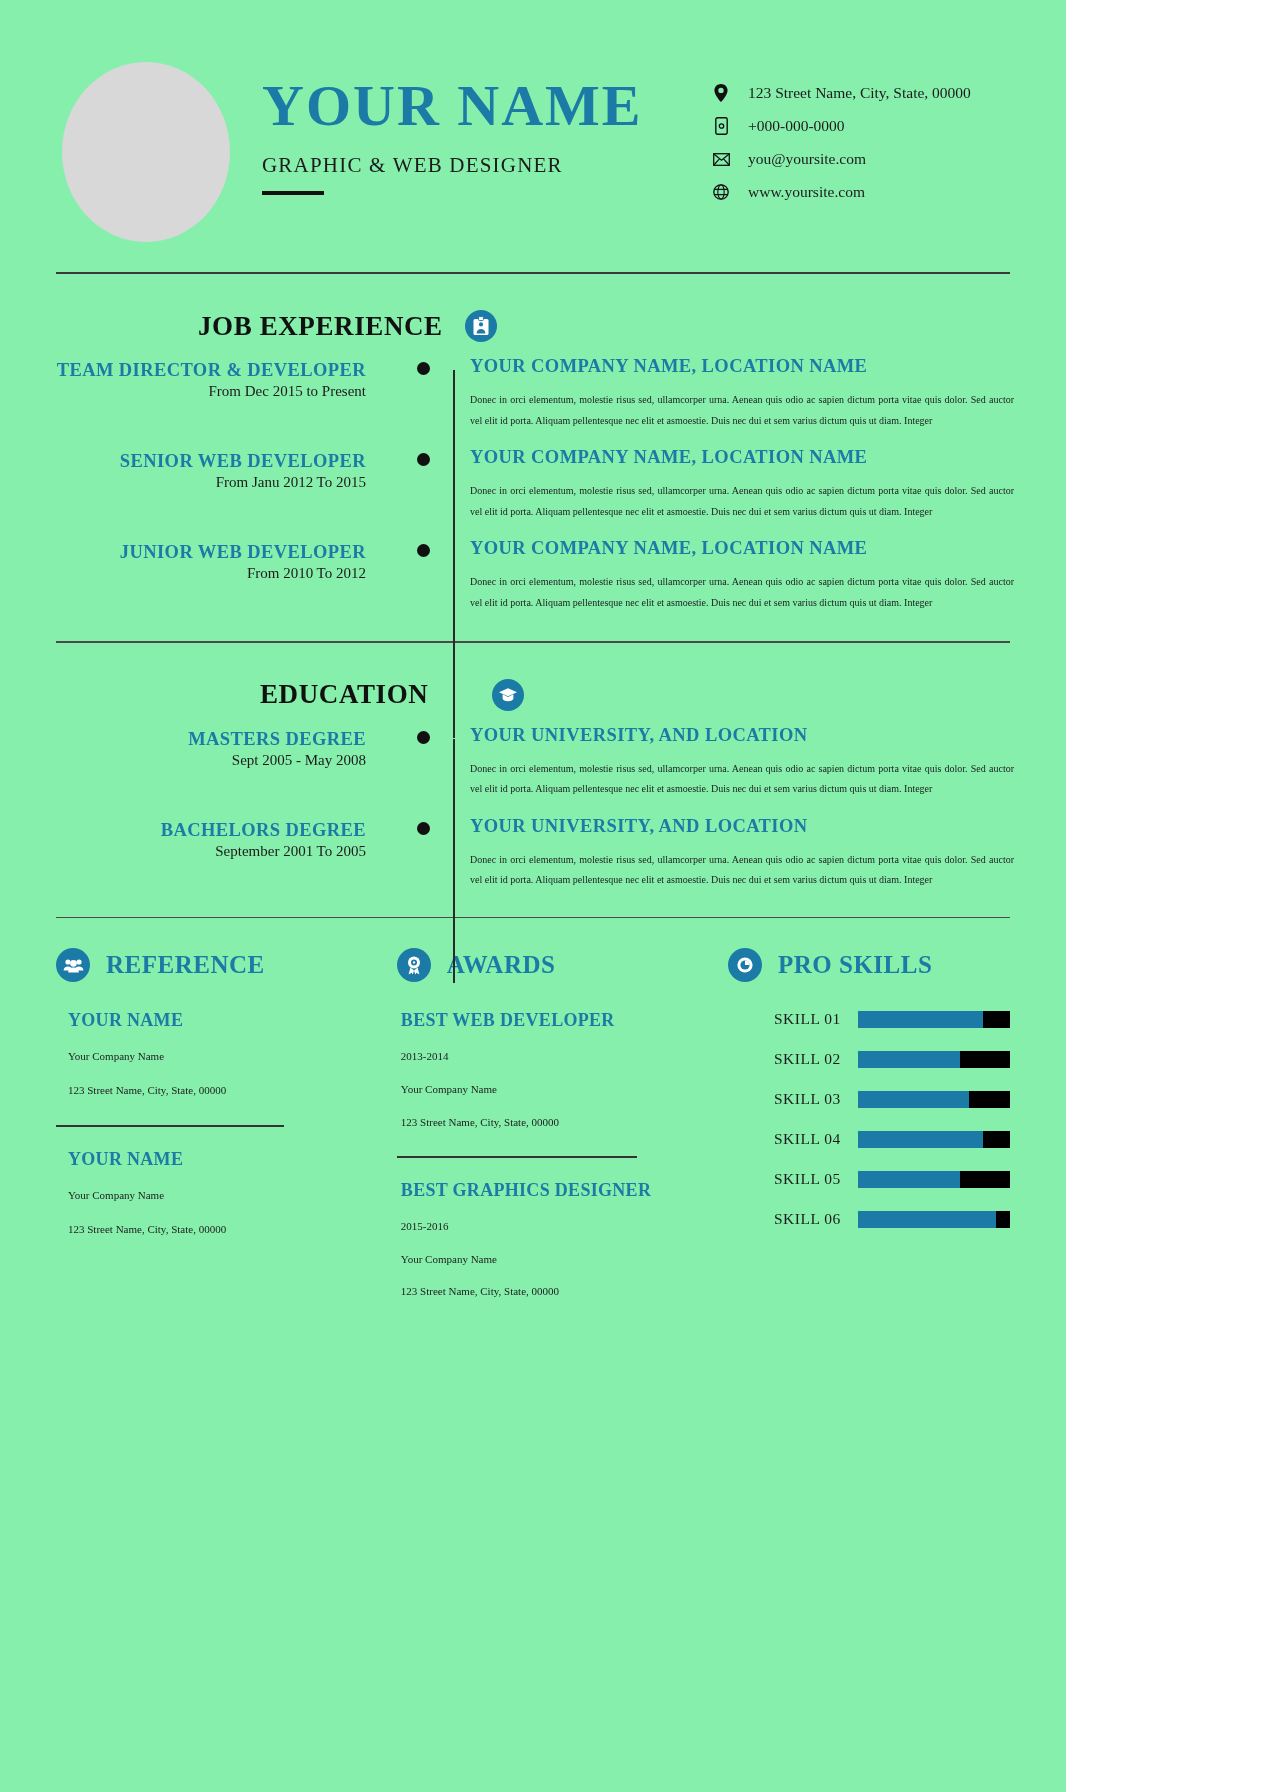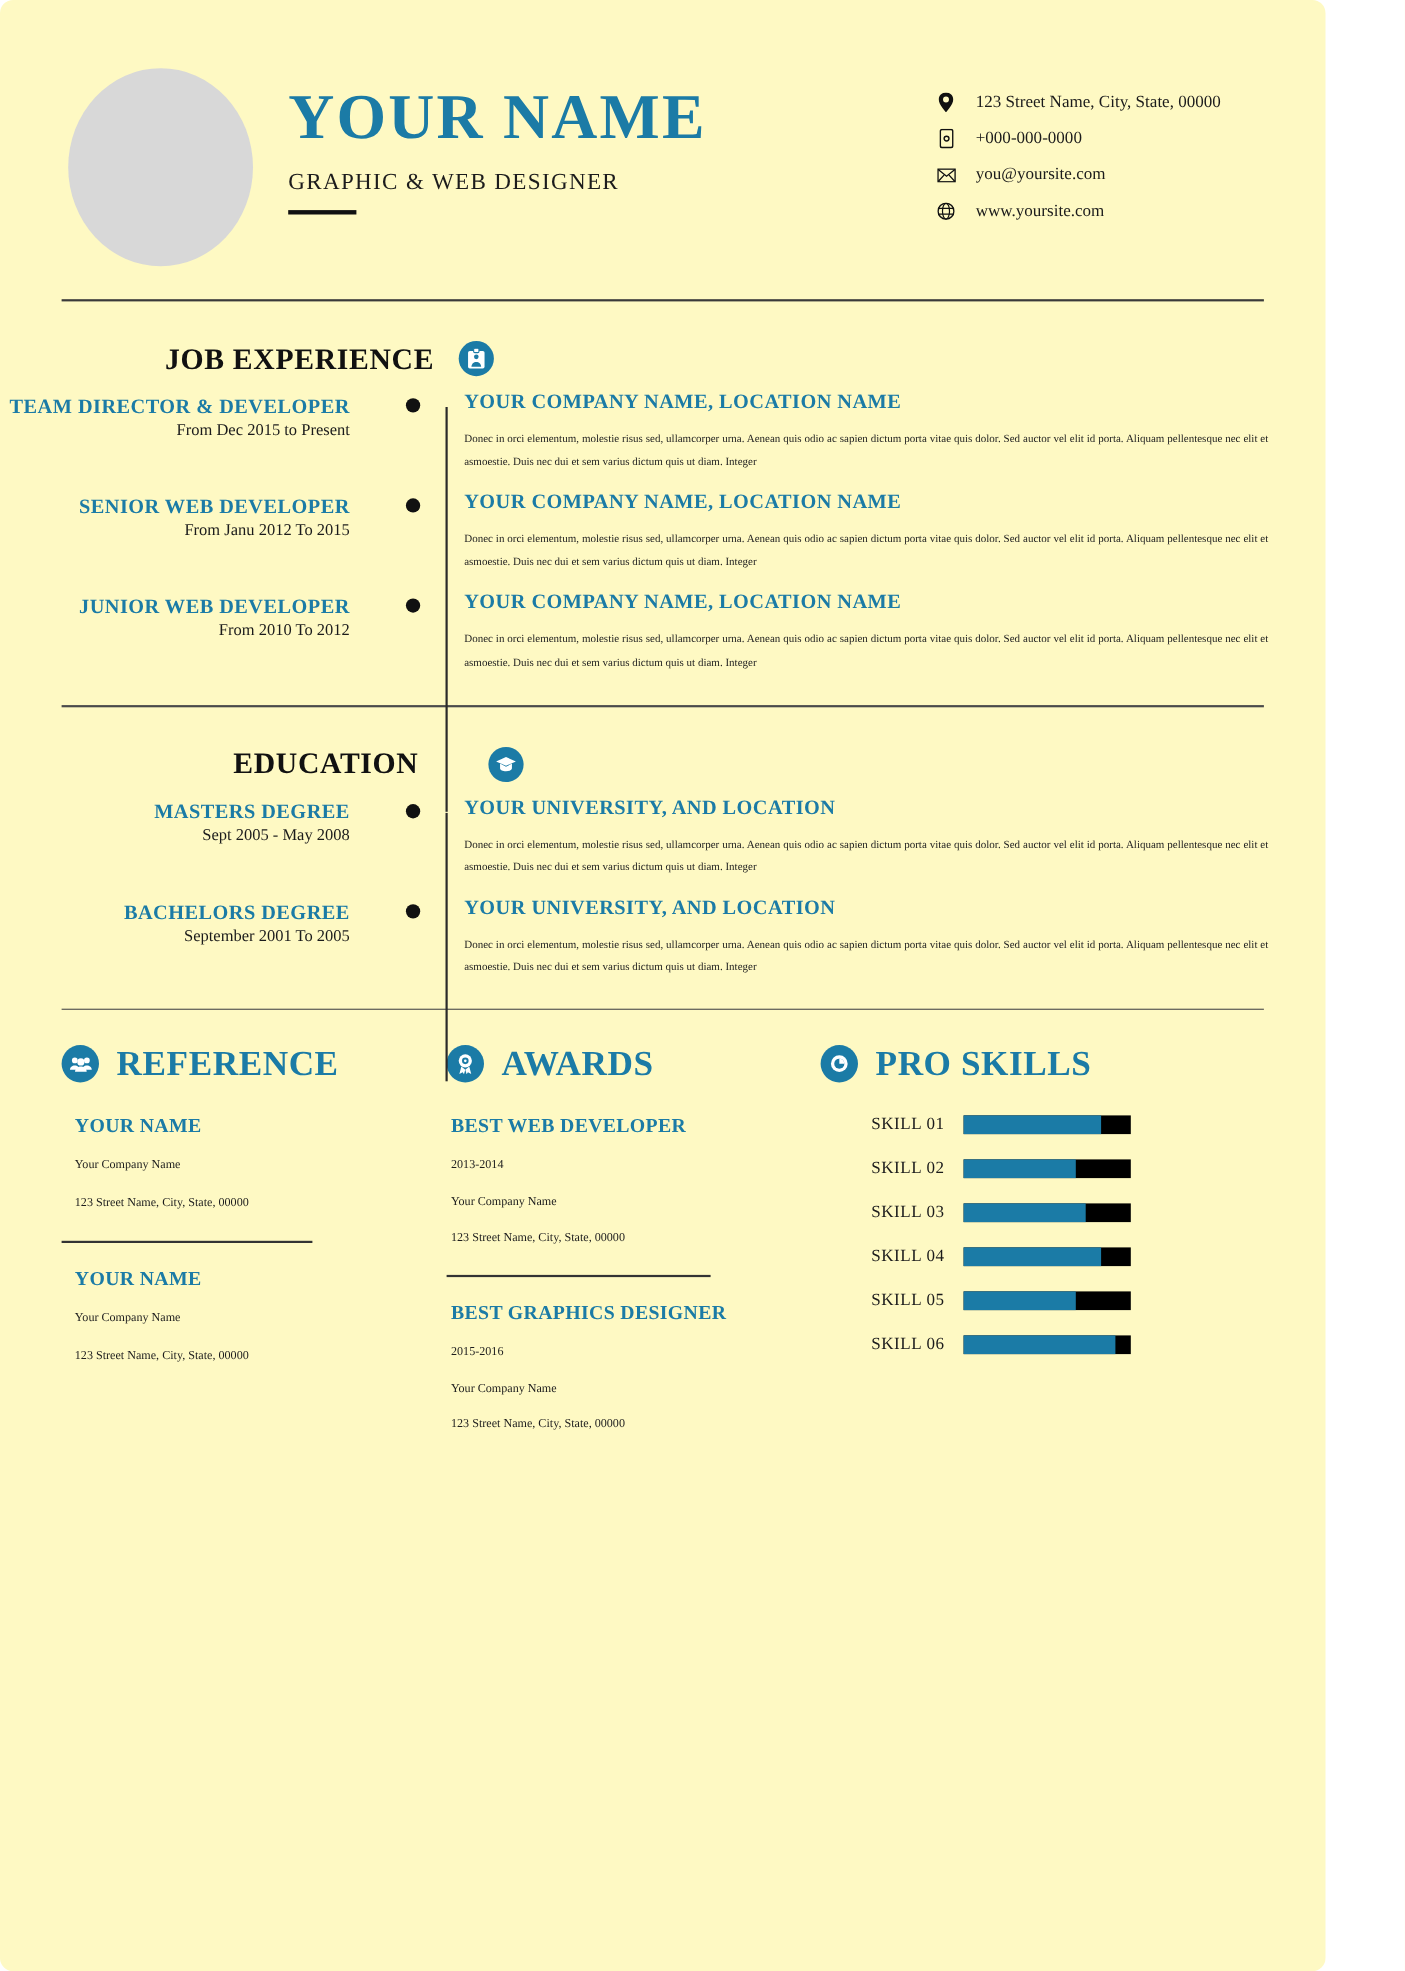--- a/index.html
+++ b/index.html
@@ -10,25 +10,24 @@
   body {
     width: 1277px;
     height: 1792px;
     font-family: "Liberation Serif", "DejaVu Serif", serif;
     color: #1a1a1a;
     position: relative;
     overflow: hidden;
   }
   .page {
     position: relative;
-    width: 1205px;
+    width: 1066px;
     height: 1792px;
-    background: #fef9c3;
+    background: #86efac;
     box-sizing: border-box;
-    border-radius: 12px;
   }
 
   
   .header {
     position: relative;
     height: 210px;
     padding: 62px 0 0 0;
   }
   .avatar {
     position: absolute;
@@ -91,21 +90,21 @@
 
   
   .hr {
     height: 2px;
     background: #3a3a3a;
     margin: 0 56px;
   }
   .hr.thin { height: 1.5px; background: #4a4a4a; }
 
   
-  .section { position: relative; }
+  .section { position: relative; padding-left: 48px; }
   .section-head {
     display: flex;
     align-items: center;
     padding-left: 150px;
     padding-top: 36px;
     padding-bottom: 14px;
   }
   .section-head.edu { padding-left: 212px; gap: 42px; }
   .section-title {
     font-size: 27px;
@@ -216,21 +215,21 @@
     height: 34px;
     border-radius: 50%;
     background: #1b7ba6;
     display: inline-flex;
     align-items: center;
     justify-content: center;
     margin-right: 16px;
     flex: 0 0 34px;
   }
   .col-title {
-    font-size: 32px;
+    font-size: 25px;
     font-weight: bold;
     color: #1b7ba6;
     letter-spacing: 0.5px;
   }
   .sub-head {
     color: #1b7ba6;
     font-weight: bold;
     font-size: 18px;
     letter-spacing: 0.3px;
     margin-bottom: 13px;

